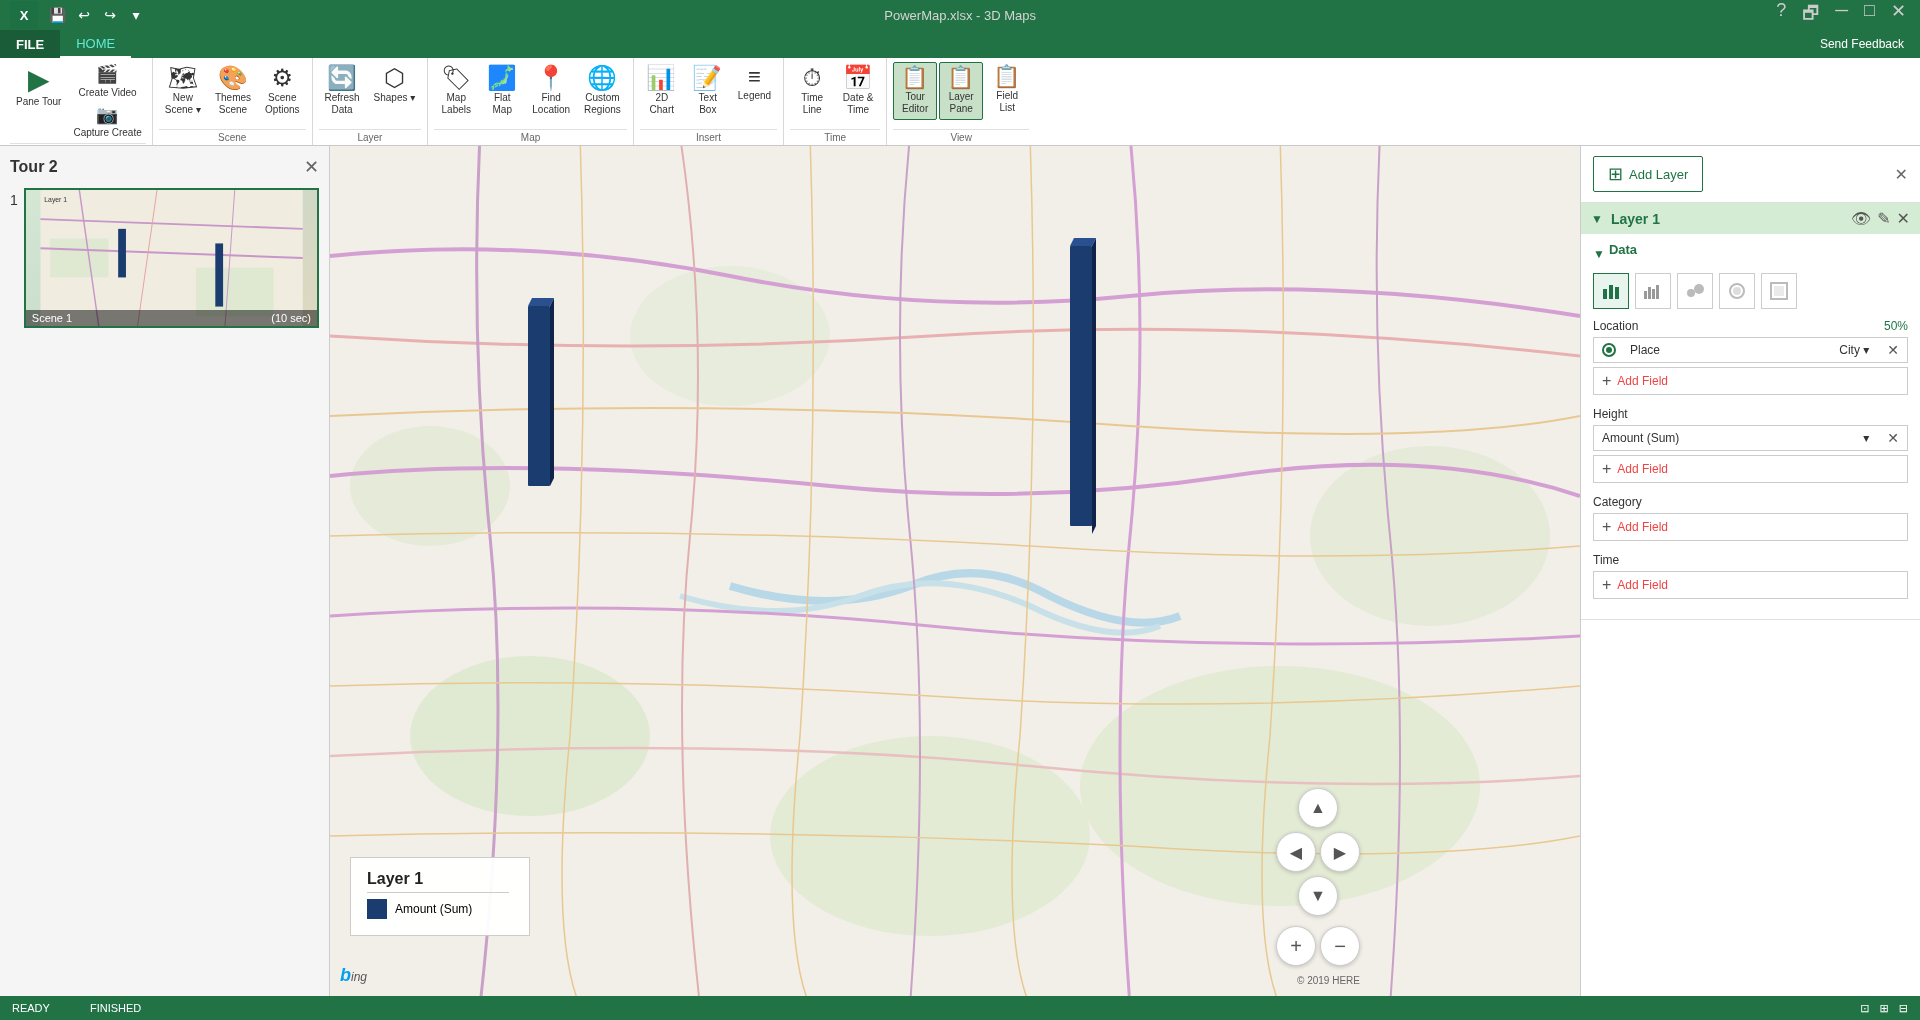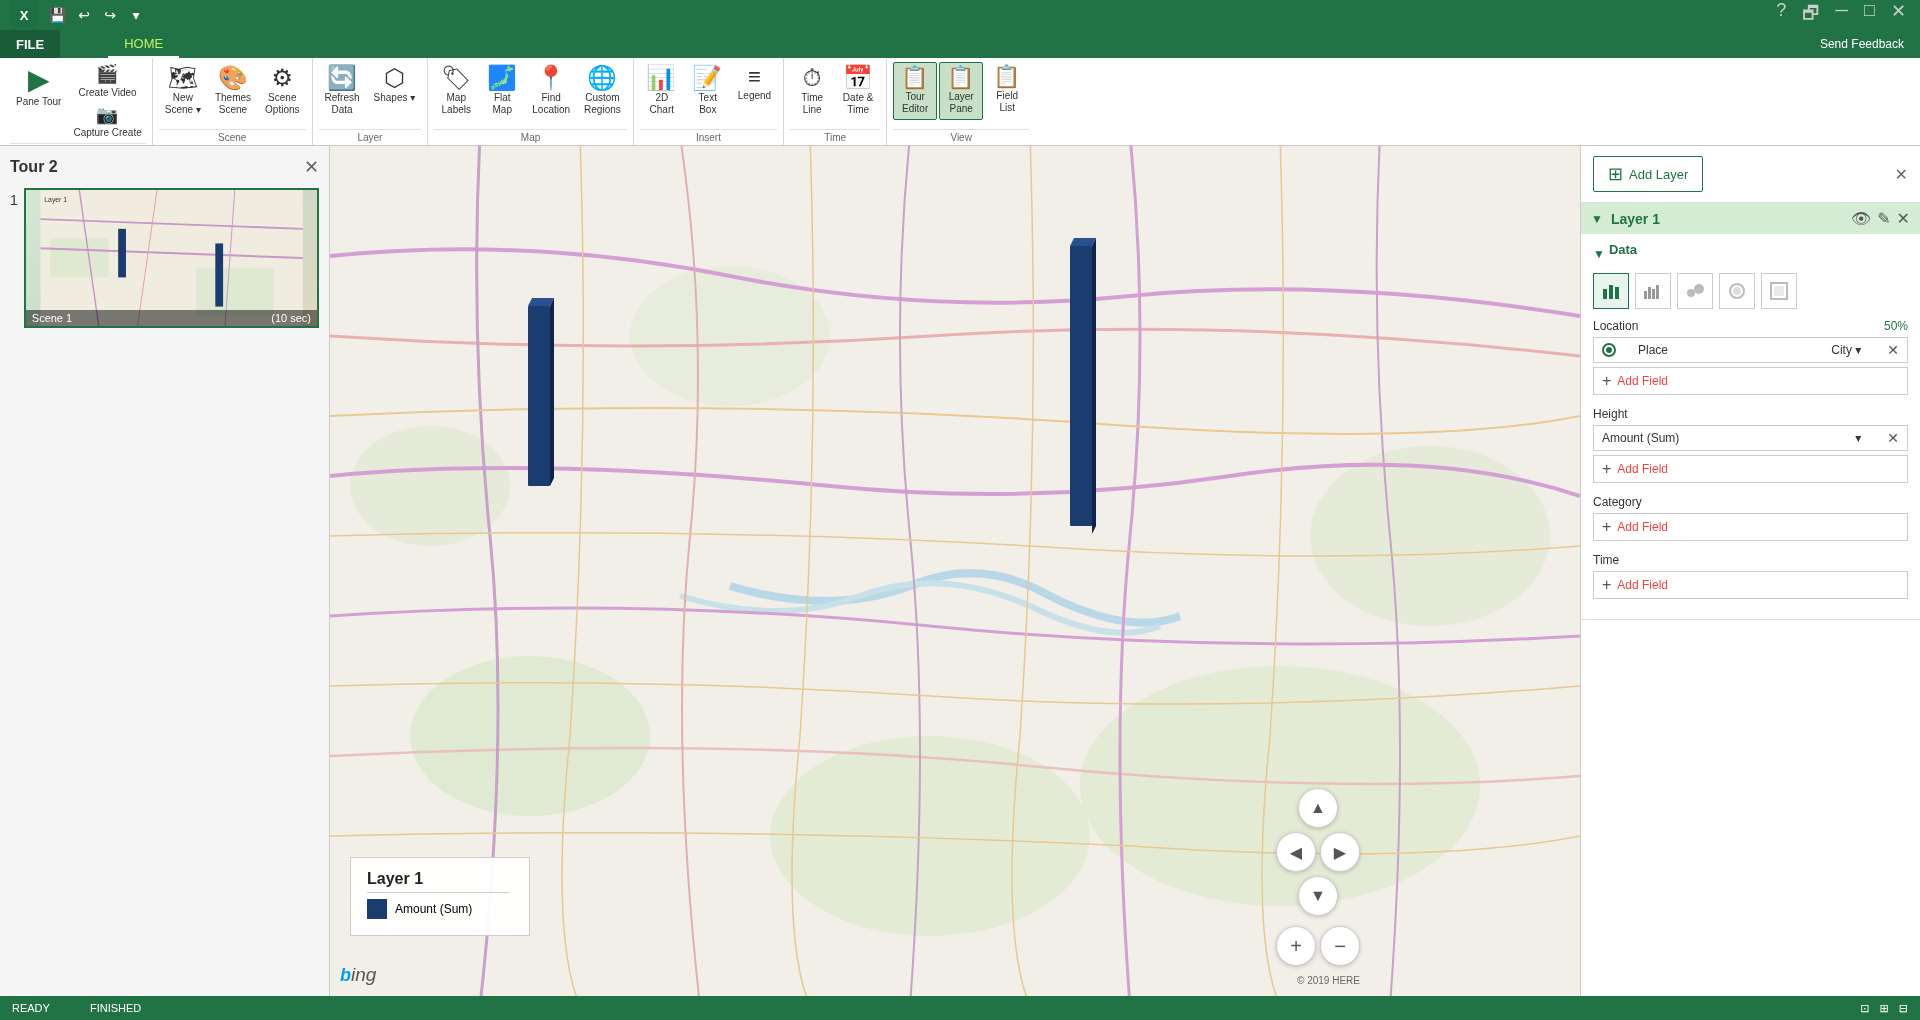--- a/index.html
+++ b/index.html
@@ -30,28 +30,27 @@
       background: #1a5c38;
       color: white;
       padding: 12px 16px;
       display: flex;
       align-items: center;
       font-size: 13px;
       font-weight: bold;
       cursor: pointer;
     }
     #menu-bar .home-tab {
-      color: #bef264;
+      color: #5eead4;
       padding: 0 16px;
       display: flex;
       align-items: center;
       font-size: 13px;
       cursor: pointer;
       border-bottom: 2px solid white;
-      margin-left: 48px;
     }
     #send-feedback {
       margin-left: auto;
       color: white;
       padding: 0 16px;
       display: flex;
       align-items: center;
       font-size: 12px;
       cursor: pointer;
     }
@@ -332,21 +331,21 @@
       margin-bottom: 4px;
     }
     .field-label { font-size: 12px; color: #333; font-weight: 500; }
     .field-pct { font-size: 12px; color: #217346; cursor: pointer; }
 
     .field-row {
       display: flex;
       align-items: center;
       border: 1px solid #ccc;
       padding: 4px 8px;
-      gap: 22px;
+      gap: 14px;
       margin-bottom: 4px;
     }
     .field-radio {
       width: 14px;
       height: 14px;
       border-radius: 50%;
       border: 2px solid #217346;
       display: flex;
       align-items: center;
       justify-content: center;
@@ -417,20 +416,21 @@
 <div id="title-bar">
   <div style="display:flex;align-items:center;gap:4px;">
     <div class="excel-icon">X</div>
     <div class="quick-access">
       <div class="qa-btn">💾</div>
       <div class="qa-btn">↩</div>
       <div class="qa-btn">↪</div>
       <div class="qa-btn">▾</div>
     </div>
   </div>
+  <div class="title">PowerMap.xlsx - 3D Maps</div>
   <div class="controls">
     <span>?</span>
     <span>🗗</span>
     <span>─</span>
     <span>□</span>
     <span>✕</span>
   </div>
 </div>
 
 <div id="menu-bar">
@@ -669,21 +669,21 @@
         </div>
         <div class="nav-btn">▼</div>
       </div>
 
       <div id="zoom-controls">
         <div class="nav-btn" style="font-size:20px;">+</div>
         <div class="nav-btn" style="font-size:20px;">−</div>
       </div>
 
       <div id="bing-logo">
-        <span style="color:#00a1f1;font-weight:bold;font-size:18px;">b</span><span style="color:#555;font-size:19px;">ing</span>
+        <span style="color:#00a1f1;font-weight:bold;font-size:18px;">b</span><span style="color:#555;font-size:12px;">ing</span>
       </div>
 
       <div id="copyright">© 2019 HERE</div>
     </div>
   </div>
 
   <div id="right-panel">
     <div id="right-panel-header">
       <div id="add-layer-btn">
         <span style="font-size:18px;color:#217346;">⊞</span>

